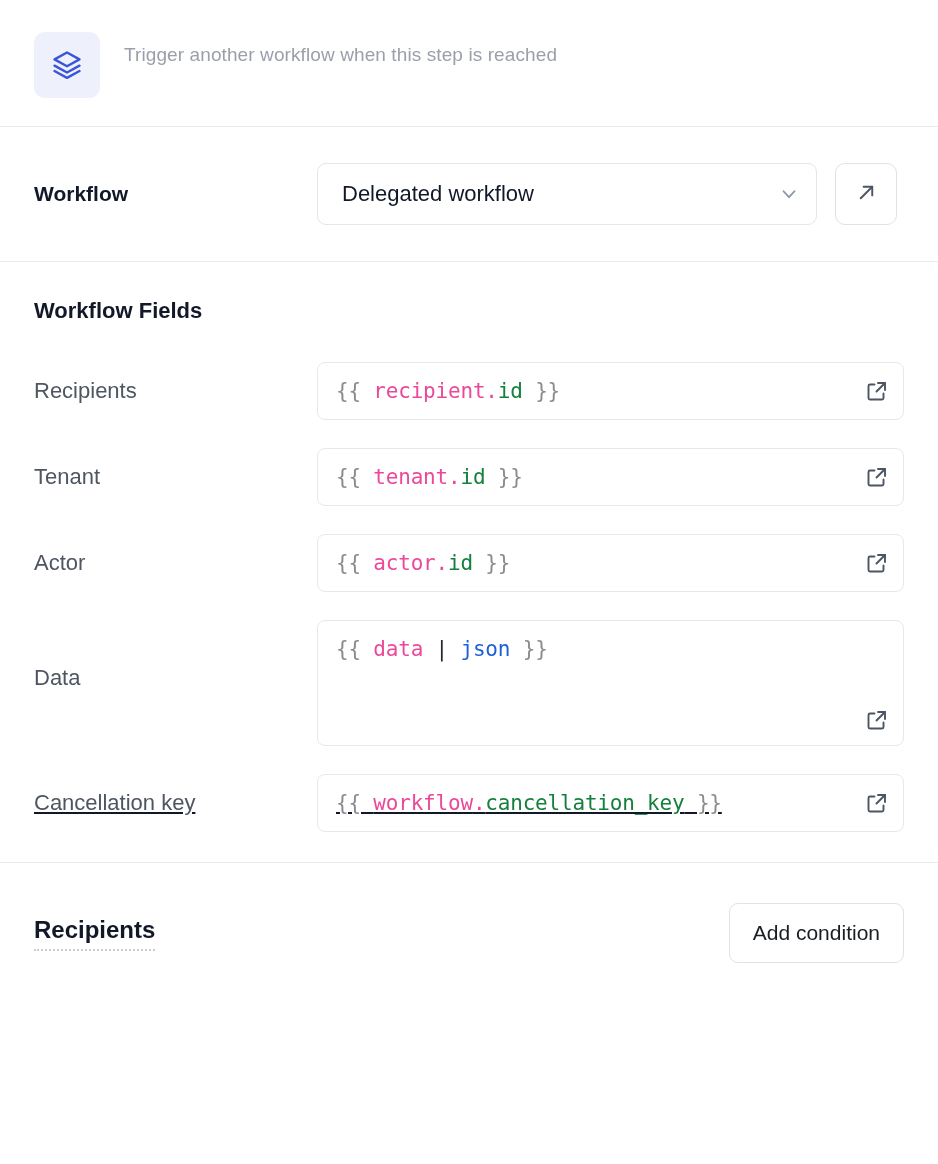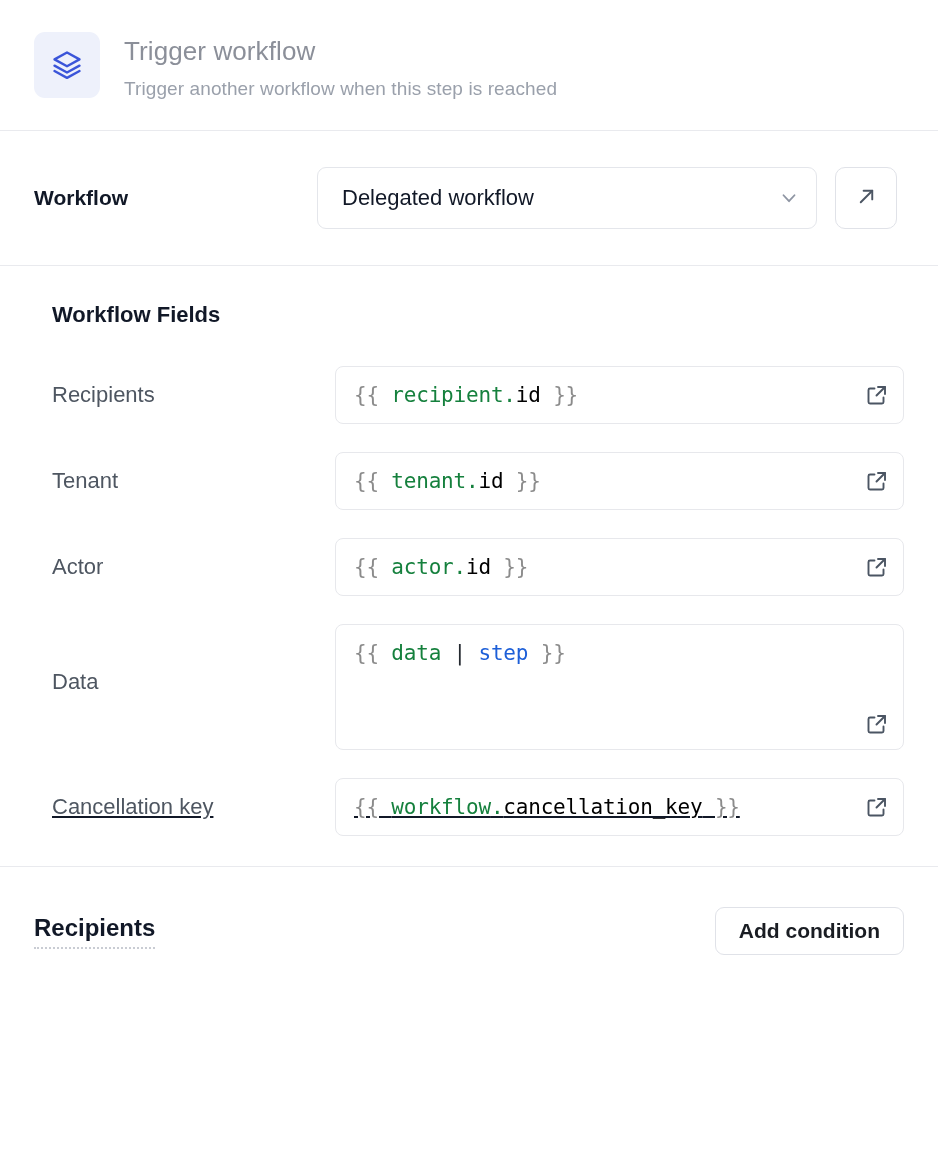--- a/index.html
+++ b/index.html
@@ -120,21 +120,21 @@
     border-radius: 10px;
     background: #ffffff;
     display: flex;
     align-items: center;
     justify-content: center;
     cursor: pointer;
   }
 
   
   .fields-section {
-    padding: 36px 34px 30px 52px;
+    padding: 36px 34px 30px 34px;
   }
   .section-heading {
     font-size: 22px;
     font-weight: 700;
     color: #111827;
     margin-bottom: 38px;
   }
   .field-row {
     display: flex;
     align-items: flex-start;
@@ -162,22 +162,22 @@
     min-height: 126px;
   }
   .code {
     font-family: "DejaVu Sans Mono", "Liberation Mono", monospace;
     font-size: 21px;
     line-height: 30px;
     white-space: pre;
     letter-spacing: -0.2px;
   }
   .tok-brace { color: #8b8b8b; }
-  .tok-obj   { color: #15803d; }
-  .tok-prop  { color: #000000; }
+  .tok-obj   { color: #ec4899; }
+  .tok-prop  { color: #15803d; }
   .tok-pipe  { color: #24292f; }
   .tok-filter{ color: #1d5fd8; }
 
   .ext-btn {
     position: absolute;
     right: 13px;
     bottom: 12px;
     width: 26px;
     height: 26px;
     display: flex;
@@ -207,42 +207,40 @@
     padding-bottom: 4px;
     line-height: 30px;
   }
   .add-condition-btn {
     border: 1px solid #e0e2e8;
     border-radius: 9px;
     background: #ffffff;
     font-family: "Liberation Sans", sans-serif;
     font-size: 21px;
     color: #1a1d23;
-    padding: 11px 23px;
+    padding: 17px 23px;
     cursor: pointer;
     line-height: 24px;
-    font-weight: bold;
   }
   .spacer { flex: 1 1 auto; }
 </style>
 </head>
 <body>
 
 <div class="panel">
 
   <div class="step-header">
     <div class="step-icon-box">
       <svg width="30" height="30" viewBox="0 0 24 24" fill="none" stroke="#3b55d9" stroke-width="1.9" stroke-linecap="round" stroke-linejoin="round">
         <polygon points="12 2 2 7.5 12 13 22 7.5 12 2"></polygon>
         <polyline points="2 12.5 12 18 22 12.5"></polyline>
         <polyline points="2 16.8 12 22.3 22 16.8"></polyline>
       </svg>
     </div>
     <div class="step-header-text">
-      <div class="step-title">Trigger workflow</div>
       <div class="step-subtitle">Trigger another workflow when this step is reached</div>
     </div>
   </div>
 
   <div class="divider"></div>
 
   <div class="workflow-row">
     <div class="row-label">Workflow</div>
 
     <div class="select-wrap">
@@ -306,21 +304,21 @@
                 <path d="M13 4h7v7"></path>
                 <line x1="20" y1="4" x2="11.5" y2="12.5"></line>
                 <path d="M18.5 14.5V19a1.5 1.5 0 0 1-1.5 1.5H5A1.5 1.5 0 0 1 3.5 19V7A1.5 1.5 0 0 1 5 5.5h4.5"></path>
               </svg>
             </span>
           </div>
         </div>
         <div class="field-row">
           <div class="field-label tall">Data</div>
           <div class="field-control textarea">
-            <div class="code"><span class="tok-brace">{{ </span><span class="tok-obj">data</span><span class="tok-brace"> </span><span class="tok-pipe">|</span><span class="tok-brace"> </span><span class="tok-filter">step</span><span class="tok-brace"> }}</span></div>
+            <div class="code"><span class="tok-brace">{{ </span><span class="tok-obj">data</span><span class="tok-brace"> </span><span class="tok-pipe">|</span><span class="tok-brace"> </span><span class="tok-filter">json</span><span class="tok-brace"> }}</span></div>
             <span class="ext-btn">
               <svg width="24" height="24" viewBox="0 0 24 24" fill="none" stroke="currentColor" stroke-width="1.9" stroke-linecap="round" stroke-linejoin="round">
                 <path d="M13 4h7v7"></path>
                 <line x1="20" y1="4" x2="11.5" y2="12.5"></line>
                 <path d="M18.5 14.5V19a1.5 1.5 0 0 1-1.5 1.5H5A1.5 1.5 0 0 1 3.5 19V7A1.5 1.5 0 0 1 5 5.5h4.5"></path>
               </svg>
             </span>
           </div>
         </div>
         <div class="field-row">

